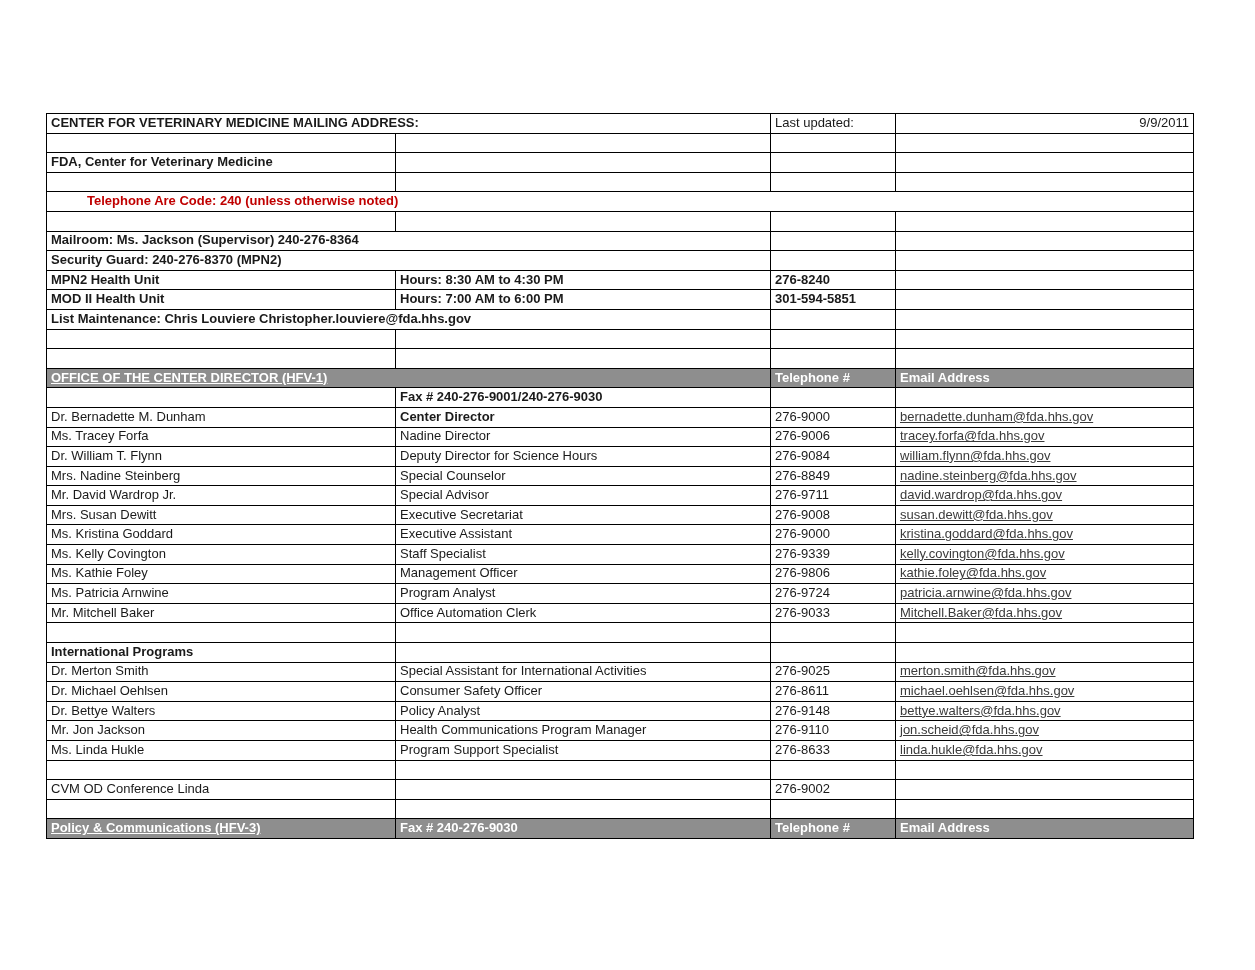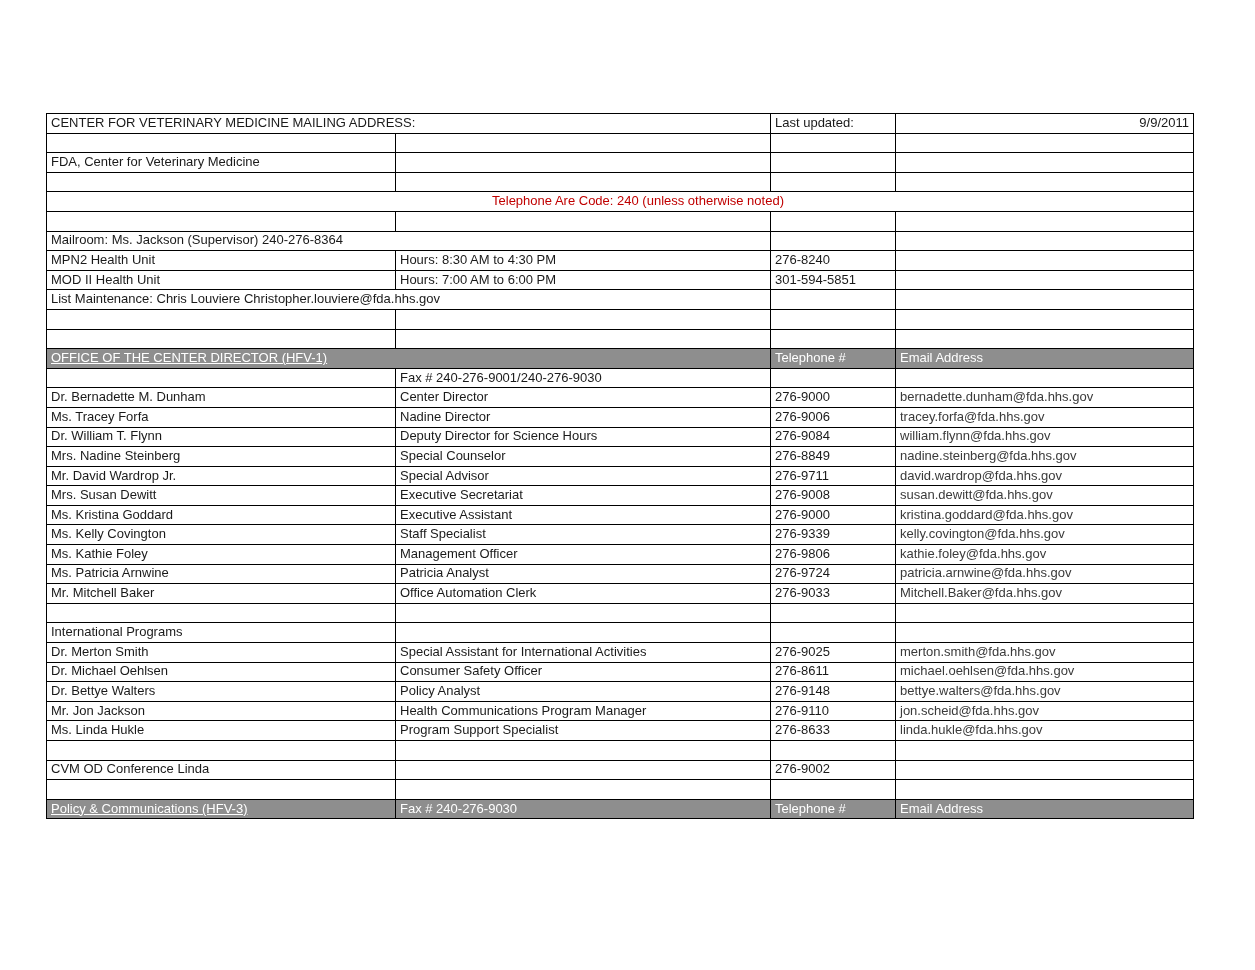--- a/index.html
+++ b/index.html
@@ -18,27 +18,27 @@
   td{
     border:1px solid #000;
     padding:0 4px;
     font-size:13px;
     color:#1a1a1a;
     line-height:1.15;
     white-space:nowrap;
     overflow:hidden;
     vertical-align:middle;
   }
-  td.bold{font-weight:normal;}
+  td.bold{font-weight:bold;}
   td.red{color:#c00000;}
-  td.center{text-align:center;padding-left:40px;}
+  td.center{text-align:left;padding-left:40px;}
   td.right{text-align:right;}
   td.white{color:#ffffff;}
   td.underline{text-decoration:underline;}
-  td.link{color:#3a3a3a;cursor:pointer;}
+  td.link{text-decoration:underline;color:#3a3a3a;cursor:pointer;}
   tr.gray td{background:#8e8e8e;}
 </style>
 </head>
 <body>
 
 <div class="sheet">
   <table>
     <colgroup>
       <col class="c1">
         <col class="c2">
@@ -77,20 +77,25 @@
           <td></td>
           <td></td>
           <td></td>
         </tr>
         <tr>
           <td colspan="2" class="bold">Mailroom:  Ms. Jackson (Supervisor)  240-276-8364</td>
           <td></td>
           <td></td>
         </tr>
         <tr>
+          <td colspan="2" class="bold">Security Guard:  240-276-8370 (MPN2)</td>
+          <td></td>
+          <td></td>
+        </tr>
+        <tr>
           <td class="bold">MPN2 Health Unit</td>
           <td class="bold">Hours: 8:30 AM to 4:30 PM</td>
           <td class="bold">276-8240</td>
           <td></td>
         </tr>
         <tr>
           <td class="bold">MOD II Health Unit</td>
           <td class="bold">Hours: 7:00 AM to 6:00 PM</td>
           <td class="bold">301-594-5851</td>
           <td></td>
@@ -172,21 +177,21 @@
           <td class="link">kelly.covington@fda.hhs.gov</td>
         </tr>
         <tr>
           <td>Ms. Kathie Foley</td>
           <td>Management Officer</td>
           <td>276-9806</td>
           <td class="link">kathie.foley@fda.hhs.gov</td>
         </tr>
         <tr>
           <td>Ms. Patricia Arnwine</td>
-          <td>Patricia Analyst</td>
+          <td>Program Analyst</td>
           <td>276-9724</td>
           <td class="link">patricia.arnwine@fda.hhs.gov</td>
         </tr>
         <tr>
           <td>Mr. Mitchell Baker</td>
           <td>Office Automation Clerk</td>
           <td>276-9033</td>
           <td class="link">Mitchell.Baker@fda.hhs.gov</td>
         </tr>
         <tr>

